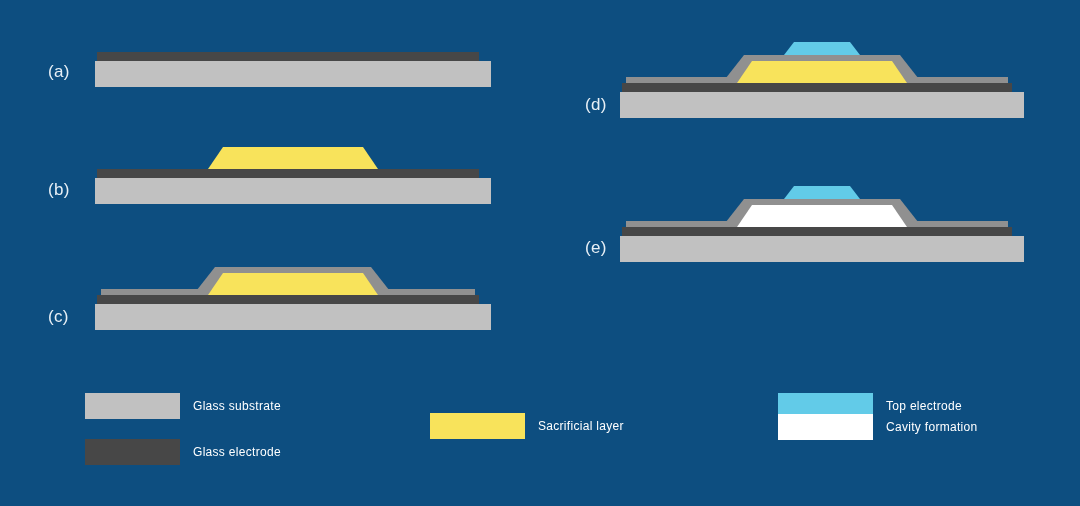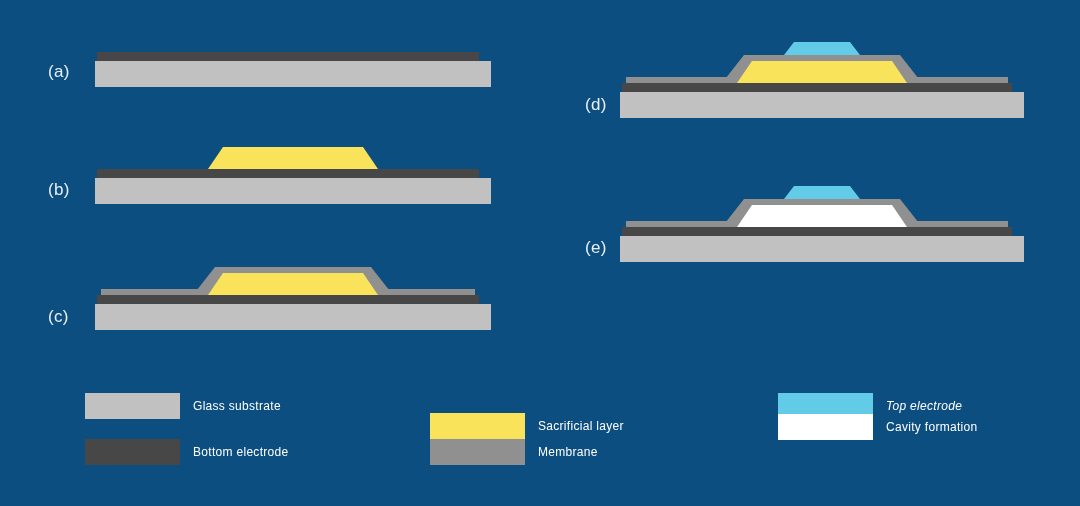--- a/index.html
+++ b/index.html
@@ -98,31 +98,27 @@
     <div class="layer electrode" style="left:2px; top:41px; width:390px; height:9px;"></div>
     <div class="layer substrate" style="left:0; top:50px; width:404px; height:26px;"></div>
   </div>
 
   <div class="legend-item" style="left:85px; top:393px;">
     <span class="swatch sw-glass"></span>
     <span class="legend-label">Glass substrate</span>
   </div>
   <div class="legend-item" style="left:85px; top:439px;">
     <span class="swatch sw-bottom-electrode"></span>
-    <span class="legend-label">Bottom electrode</span>
+    <span class="legend-label">Glass electrode</span>
   </div>
   <div class="legend-item" style="left:430px; top:413px;">
     <span class="swatch sw-sacrificial"></span>
     <span class="legend-label">Sacrificial layer</span>
   </div>
-  <div class="legend-item" style="left:430px; top:439px;">
-    <span class="swatch sw-membrane"></span>
-    <span class="legend-label">Membrane</span>
-  </div>
-  <div class="legend-item" style="left:778px; top:393px;font-style:italic;">
+  <div class="legend-item" style="left:778px; top:393px;">
     <span class="swatch sw-top-electrode"></span>
     <span class="legend-label">Top electrode</span>
   </div>
   <div class="legend-item" style="left:778px; top:414px;">
     <span class="swatch sw-cavity"></span>
     <span class="legend-label">Cavity formation</span>
   </div>
 
 </div>
 

